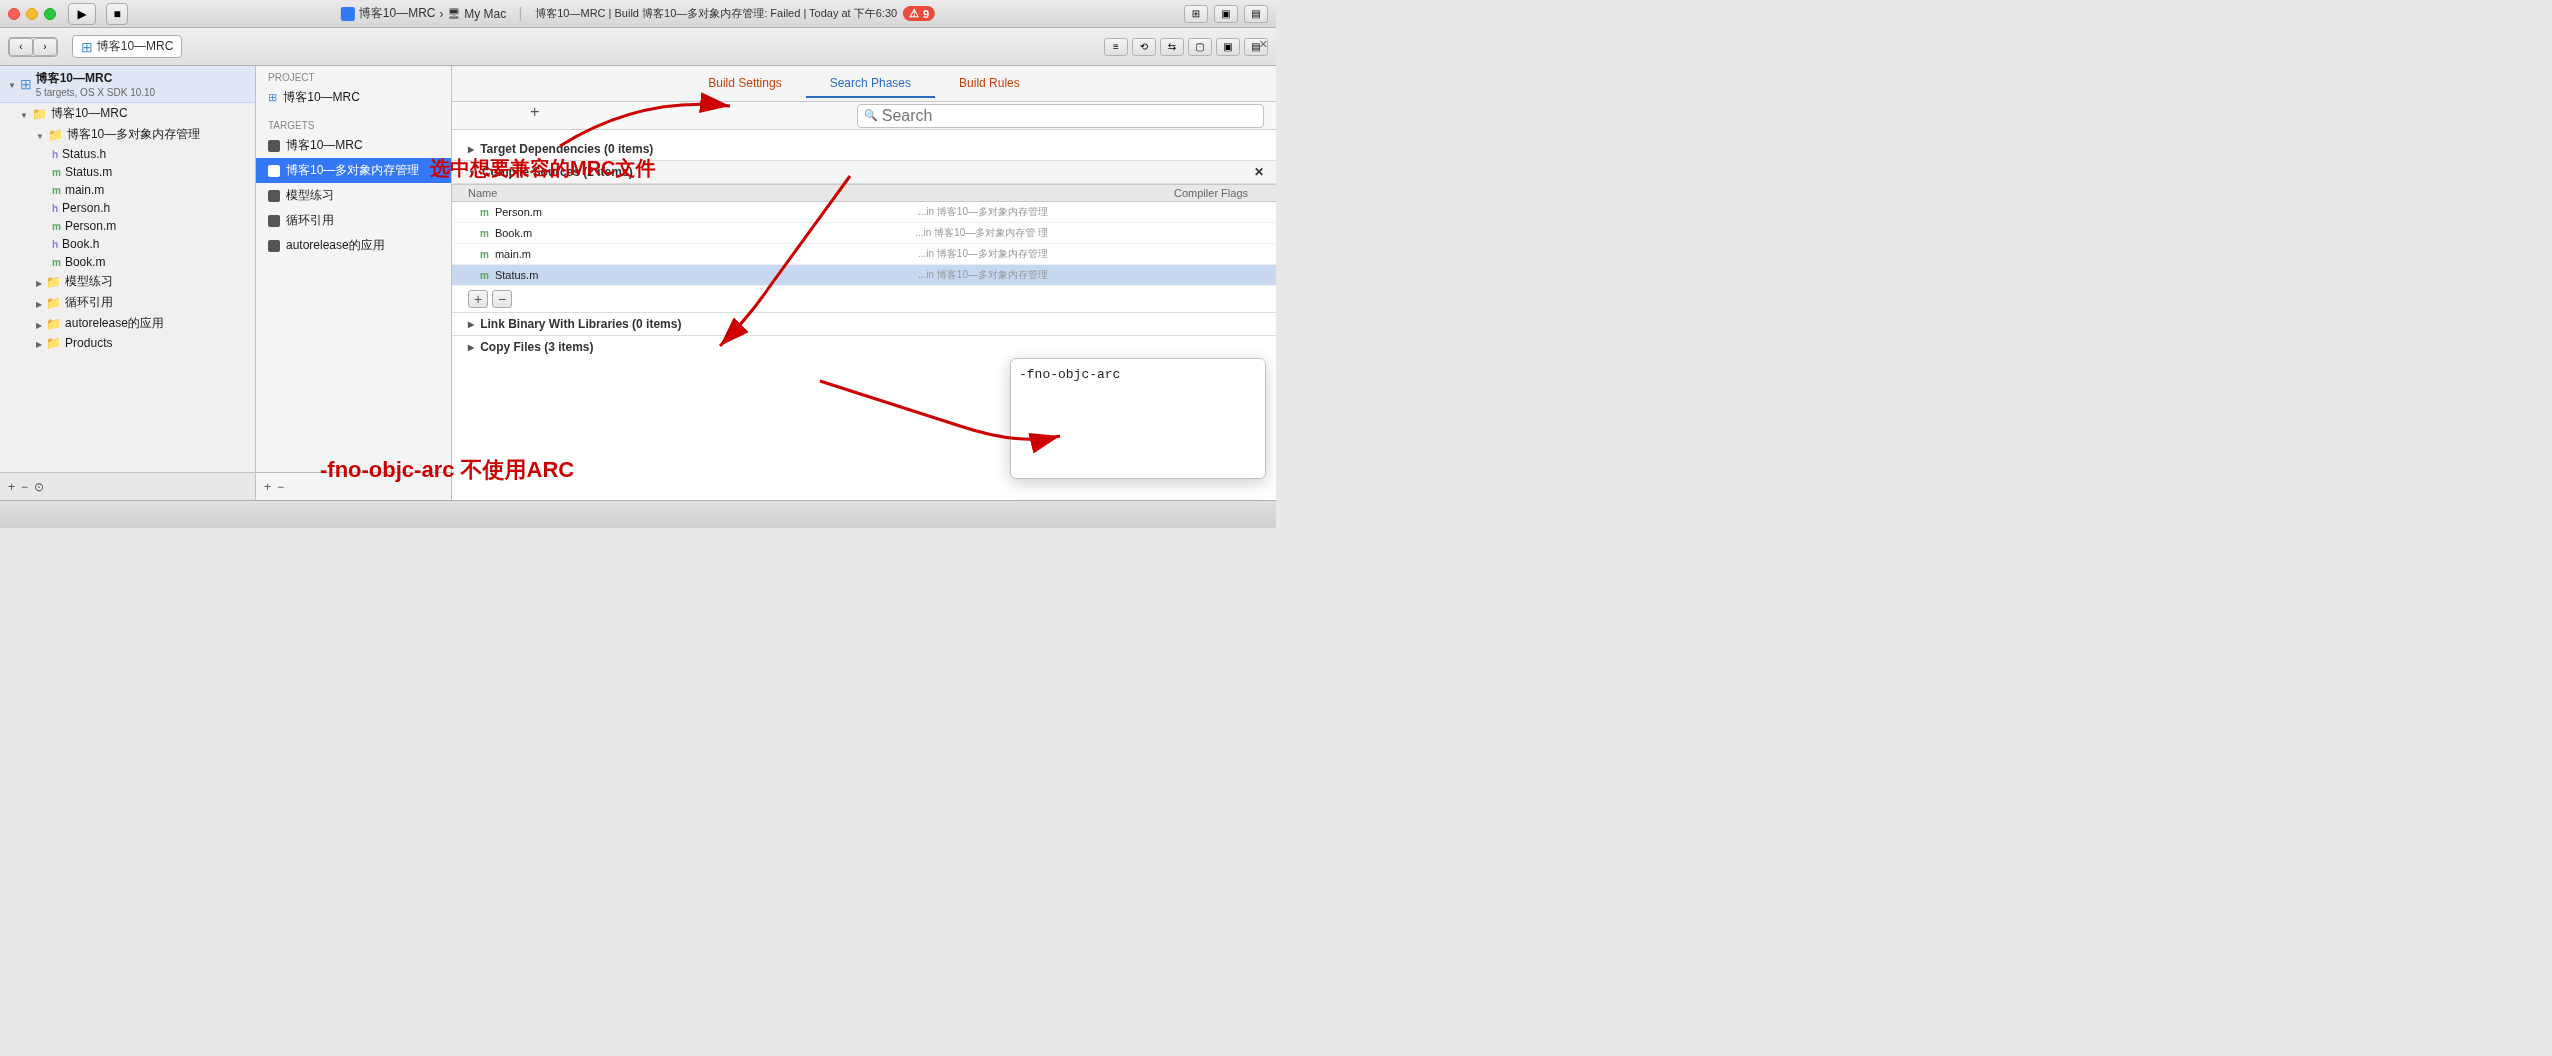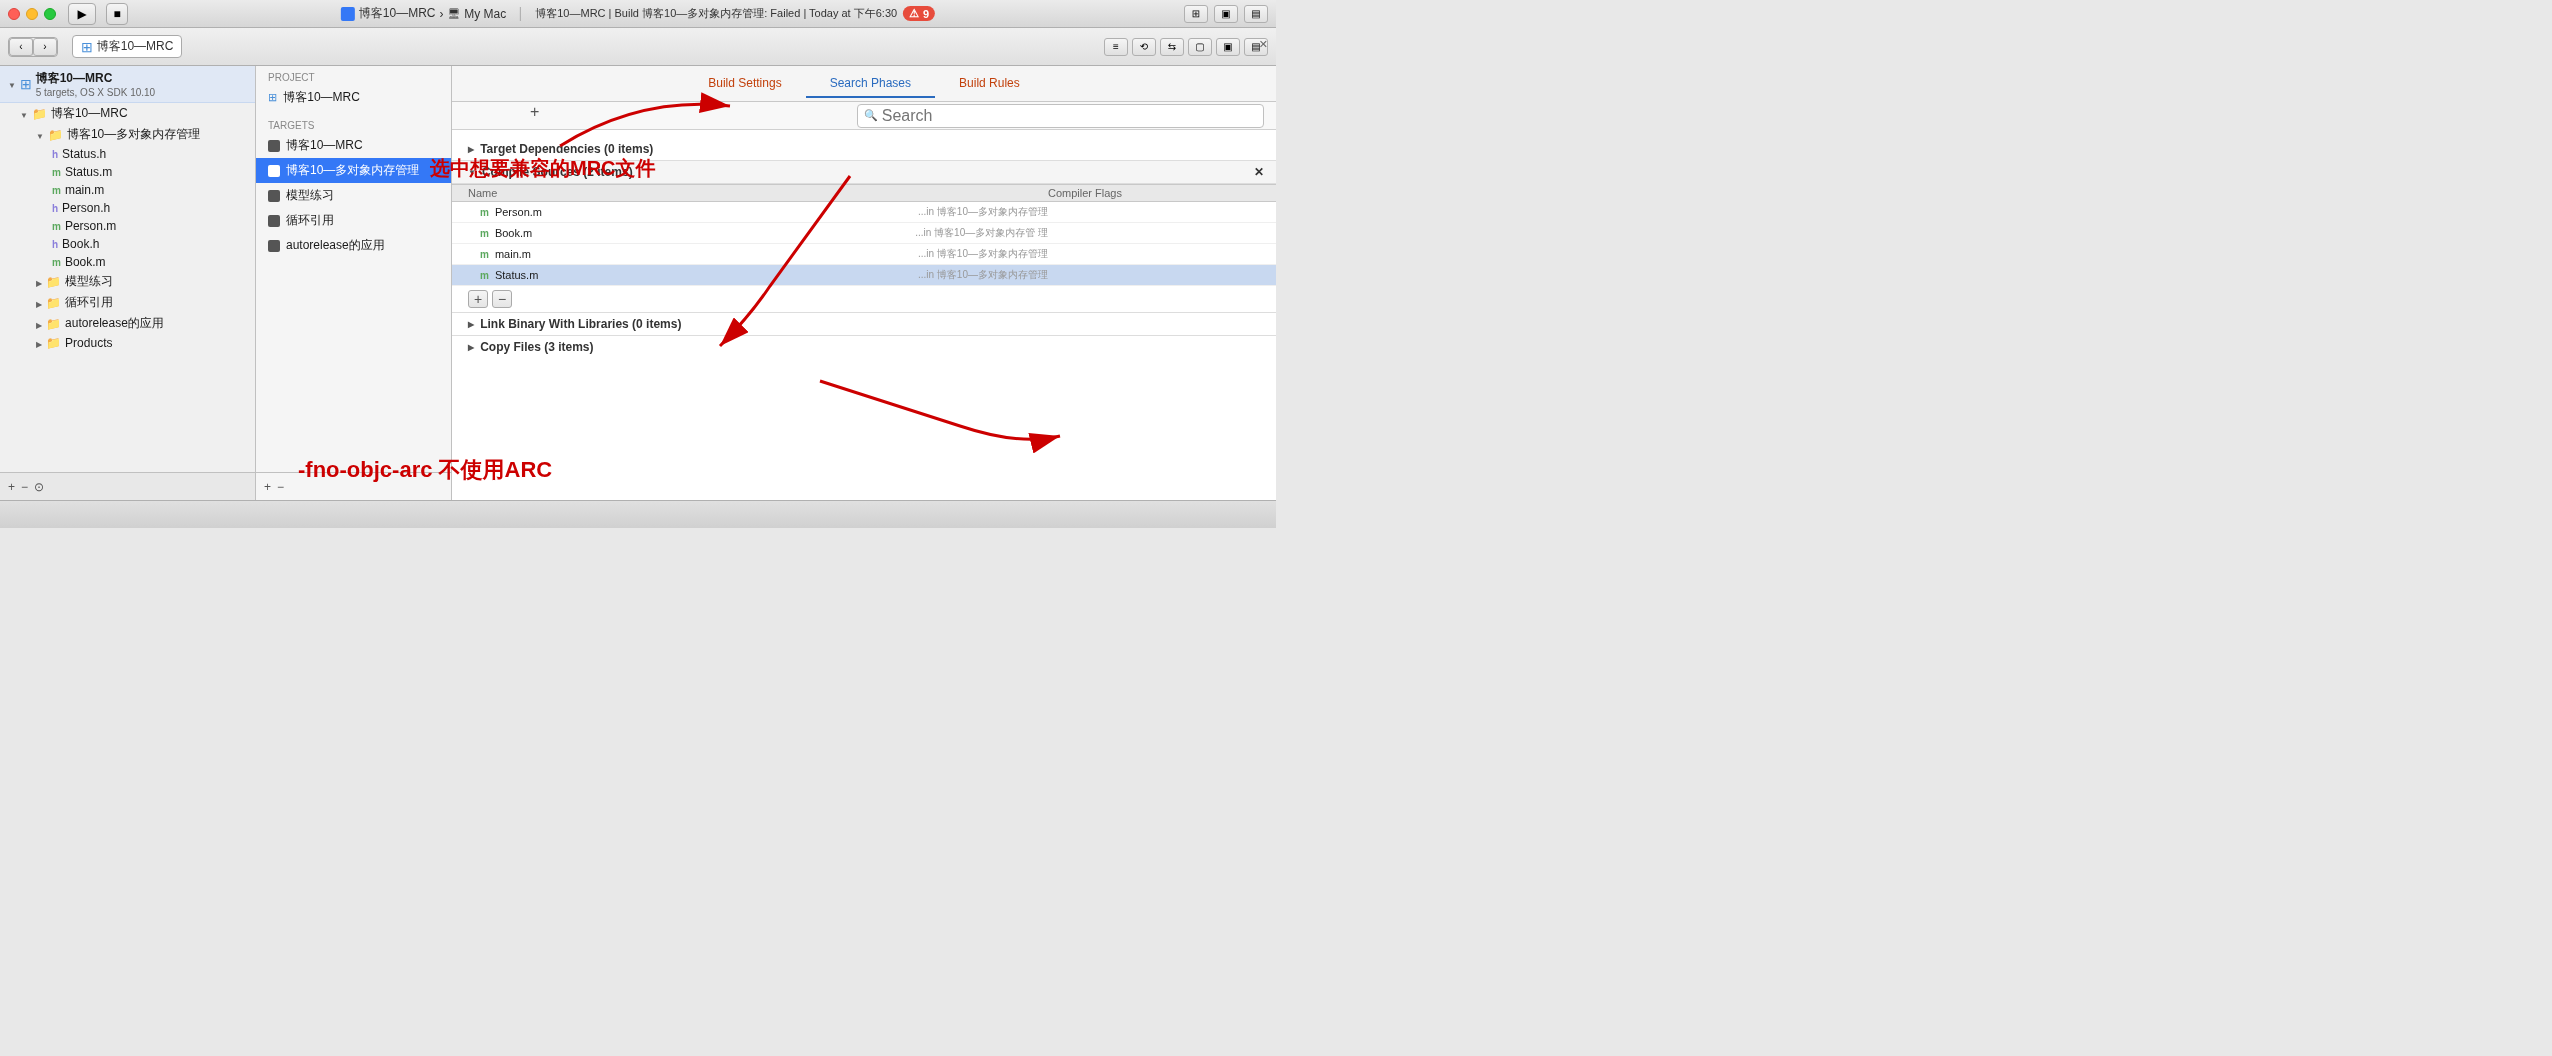--- a/index.html
+++ b/index.html
@@ -282,21 +282,21 @@
     .phase-triangle-open::before { content: "▼"; }
     .phase-triangle-closed::before { content: "▶"; }
     .compile-header-row {
       display: flex;
       padding: 2px 28px 2px 16px;
       background: #e8e8e8;
       border-top: 1px solid #c8c8c8;
       border-bottom: 1px solid #c8c8c8;
     }
     .compile-header-row .col-name { flex: 1; font-size: 11px; color: #666; font-weight: 500; }
-    .compile-header-row .col-flags { width: 200px; font-size: 11px; color: #666; font-weight: 500; }
+    .compile-header-row .col-flags { width: 200px; font-size: 11px; color: #666; font-weight: 500; text-align: right; }
     .compile-file-row {
       display: flex;
       align-items: center;
       padding: 3px 28px 3px 28px;
       border-bottom: 1px solid #efefef;
       font-size: 11px;
       cursor: pointer;
     }
     .compile-file-row.selected { background: #c8d8f0; }
     .compile-file-row .file-icon { color: #5BA85E; font-size: 10px; font-weight: bold; margin-right: 6px; }
@@ -659,36 +659,39 @@
         </div>
 
       </div>
     </div>
   </div>
 
   <div class="status-bar">
     <span></span>
   </div>
 
+  <div class="text-input-popup">
+    <textarea style="font-family: &quot;Courier New&quot;, monospace; font-size: 13px; color: rgb(34, 34, 34); width: 100%; height: 100px; border: none; outline: none; resize: none;">-fno-objc-arc</textarea>
+  </div>
 
   <svg class="arrows-svg" viewBox="0 0 1276 462" preserveAspectRatio="none" style="position:absolute;top:66px;left:0;width:1276px;height:462px;pointer-events:none;z-index:20;">
 
     <defs>
       <marker id="arrowhead" markerWidth="10" markerHeight="7" refX="10" refY="3.5" orient="auto">
         <polygon points="0 0, 10 3.5, 0 7" fill="#cc0000"></polygon>
       </marker>
     </defs>
 
     <path d="M 560 80 Q 640 30 730 40" stroke="#cc0000" stroke-width="3" fill="none" marker-end="url(#arrowhead)"></path>
 
     <path d="M 850 110 L 770 220 Q 750 250 720 280" stroke="#cc0000" stroke-width="3" fill="none" marker-end="url(#arrowhead)"></path>
 
     <path d="M 820 315 L 960 360 Q 1020 380 1060 370" stroke="#cc0000" stroke-width="3" fill="none" marker-end="url(#arrowhead)"></path>
   </svg>
 
   <div class="annotation-text" style="left:430px;top:155px;font-size:20px;">
     <span>选中想要兼容的MRC文件</span>
   </div>
-  <div class="annotation-text-small" style="left:298px;top:455px;font-size:22px;">
+  <div class="annotation-text-small" style="left:320px;top:455px;font-size:22px;">
     <span>-fno-objc-arc   不使用ARC</span>
   </div>
 
 </div>
 
 </body></html>

